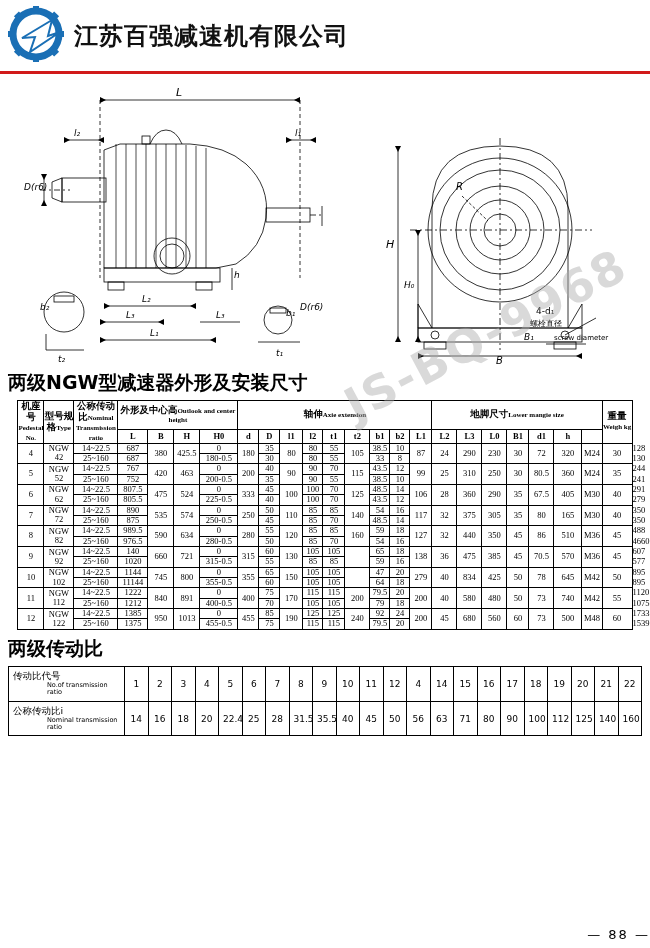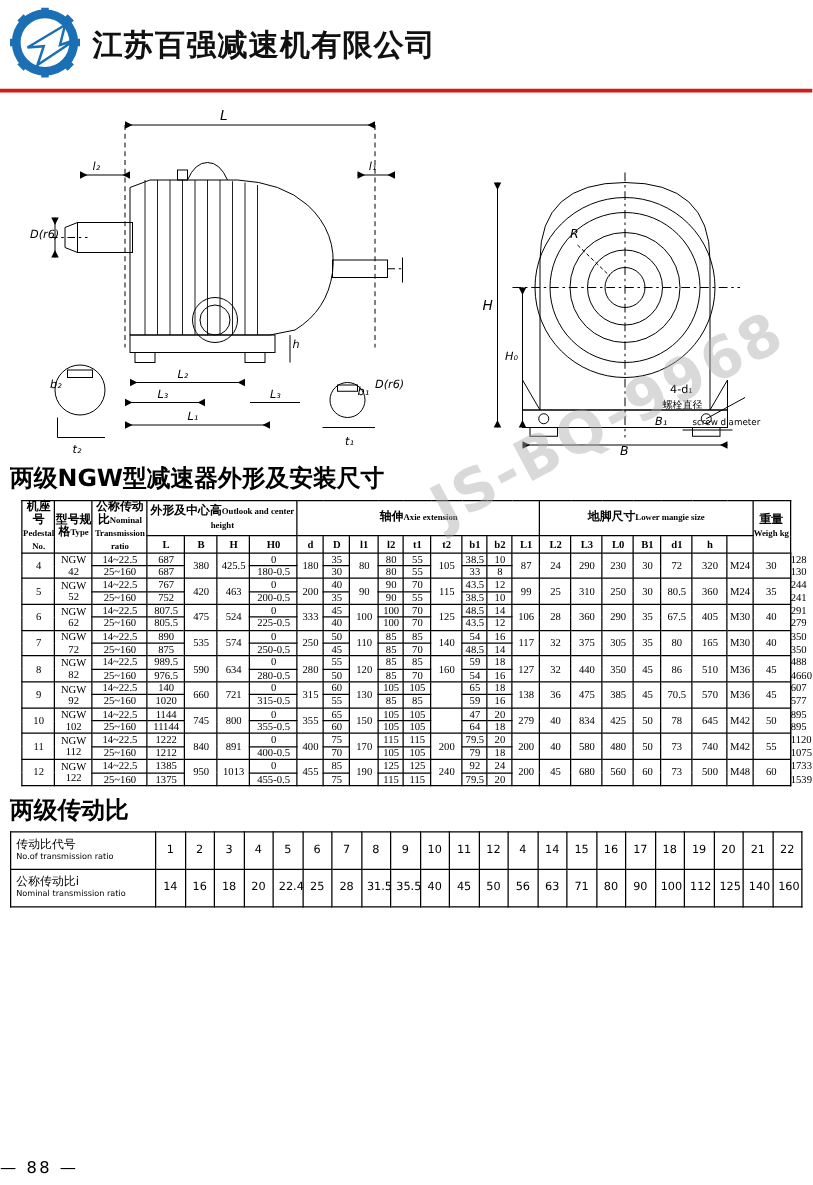--- a/index.html
+++ b/index.html
@@ -105,26 +105,26 @@
     height: 30px;
     padding: 4px;
   }
   table.ratiotbl td.lbl {
     text-align: left;
     padding-left: 4px;
     font-size: 9px;
     line-height:1.15;
   }
   .lbl .cn { font-size: 9.5px; display:block; }
-  .lbl .en { font-size: 6.5px; display:block; }
+  .lbl .en { font-size: 6.5px; display:block;margin-left:34px; }
   
   .footer {
     position:absolute;
     bottom: 6px; left:0; right:0;
-    text-align:left;
+    text-align:right;
     font-size: 13px;
     letter-spacing: 2px;
   }
 </style>
 </head>
 <body>
 
 <div class="header">
   <div class="logo">
     <svg width="60" height="60" viewBox="0 0 60 60" aria-hidden="true">

